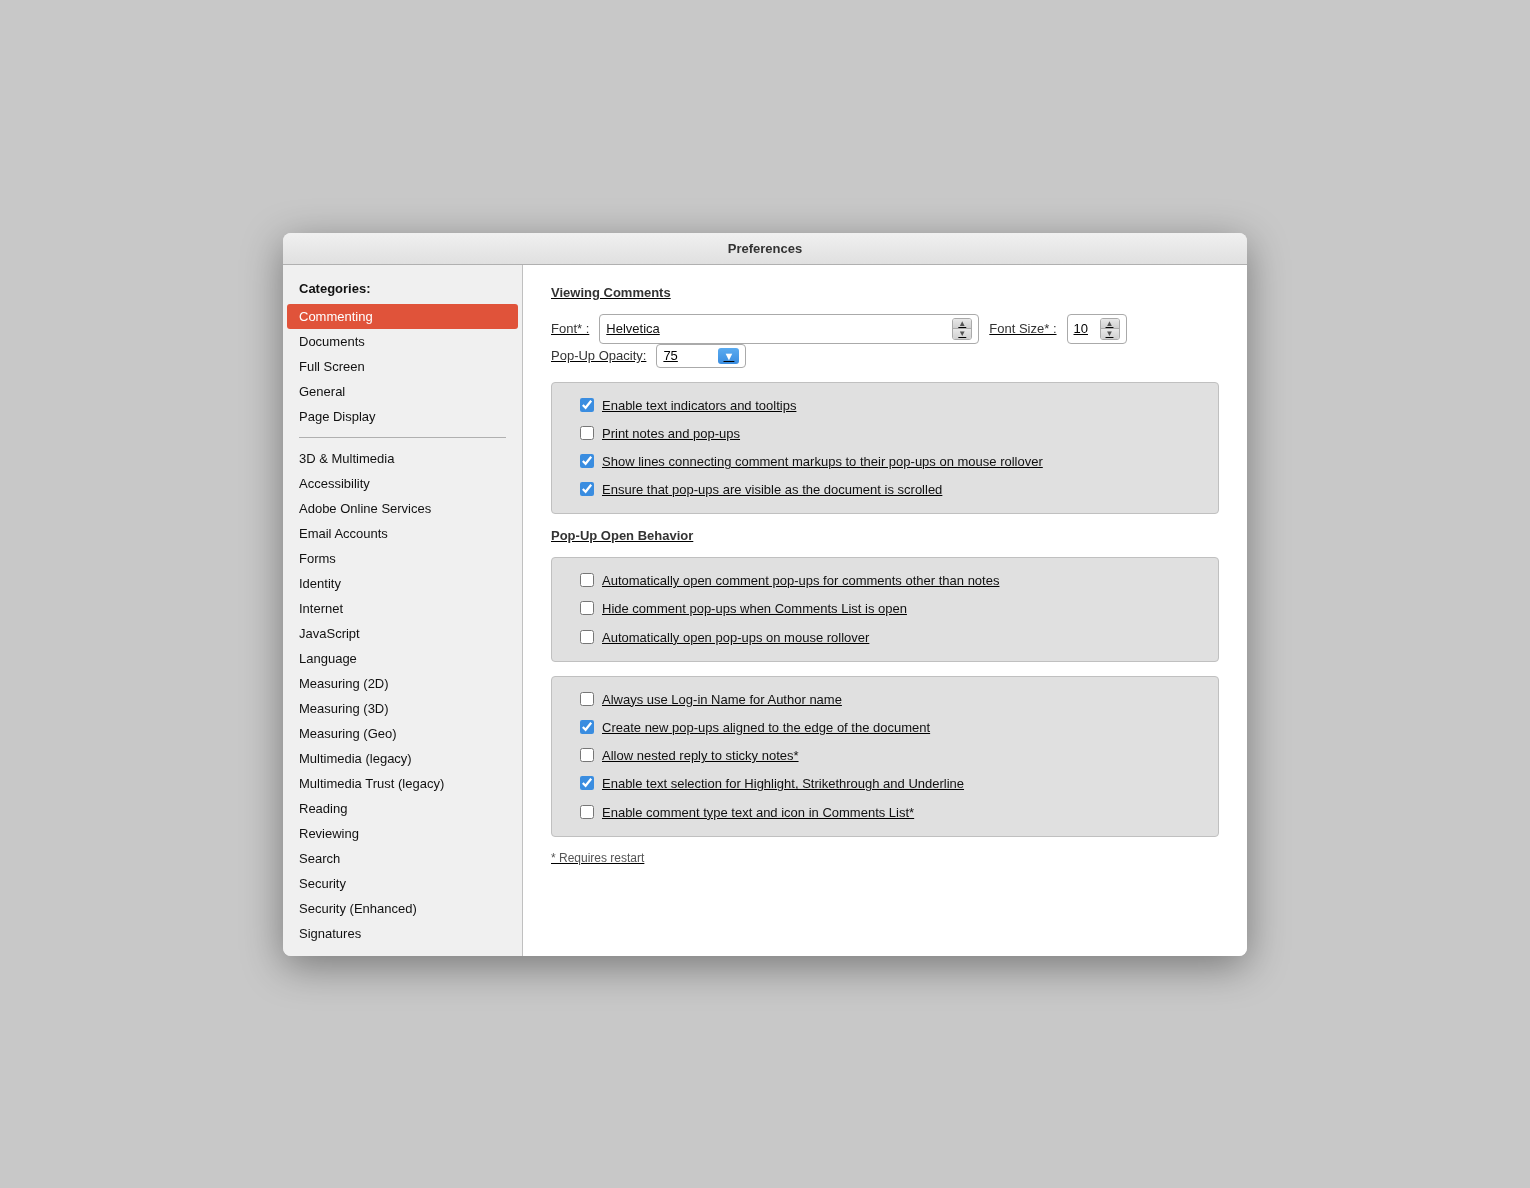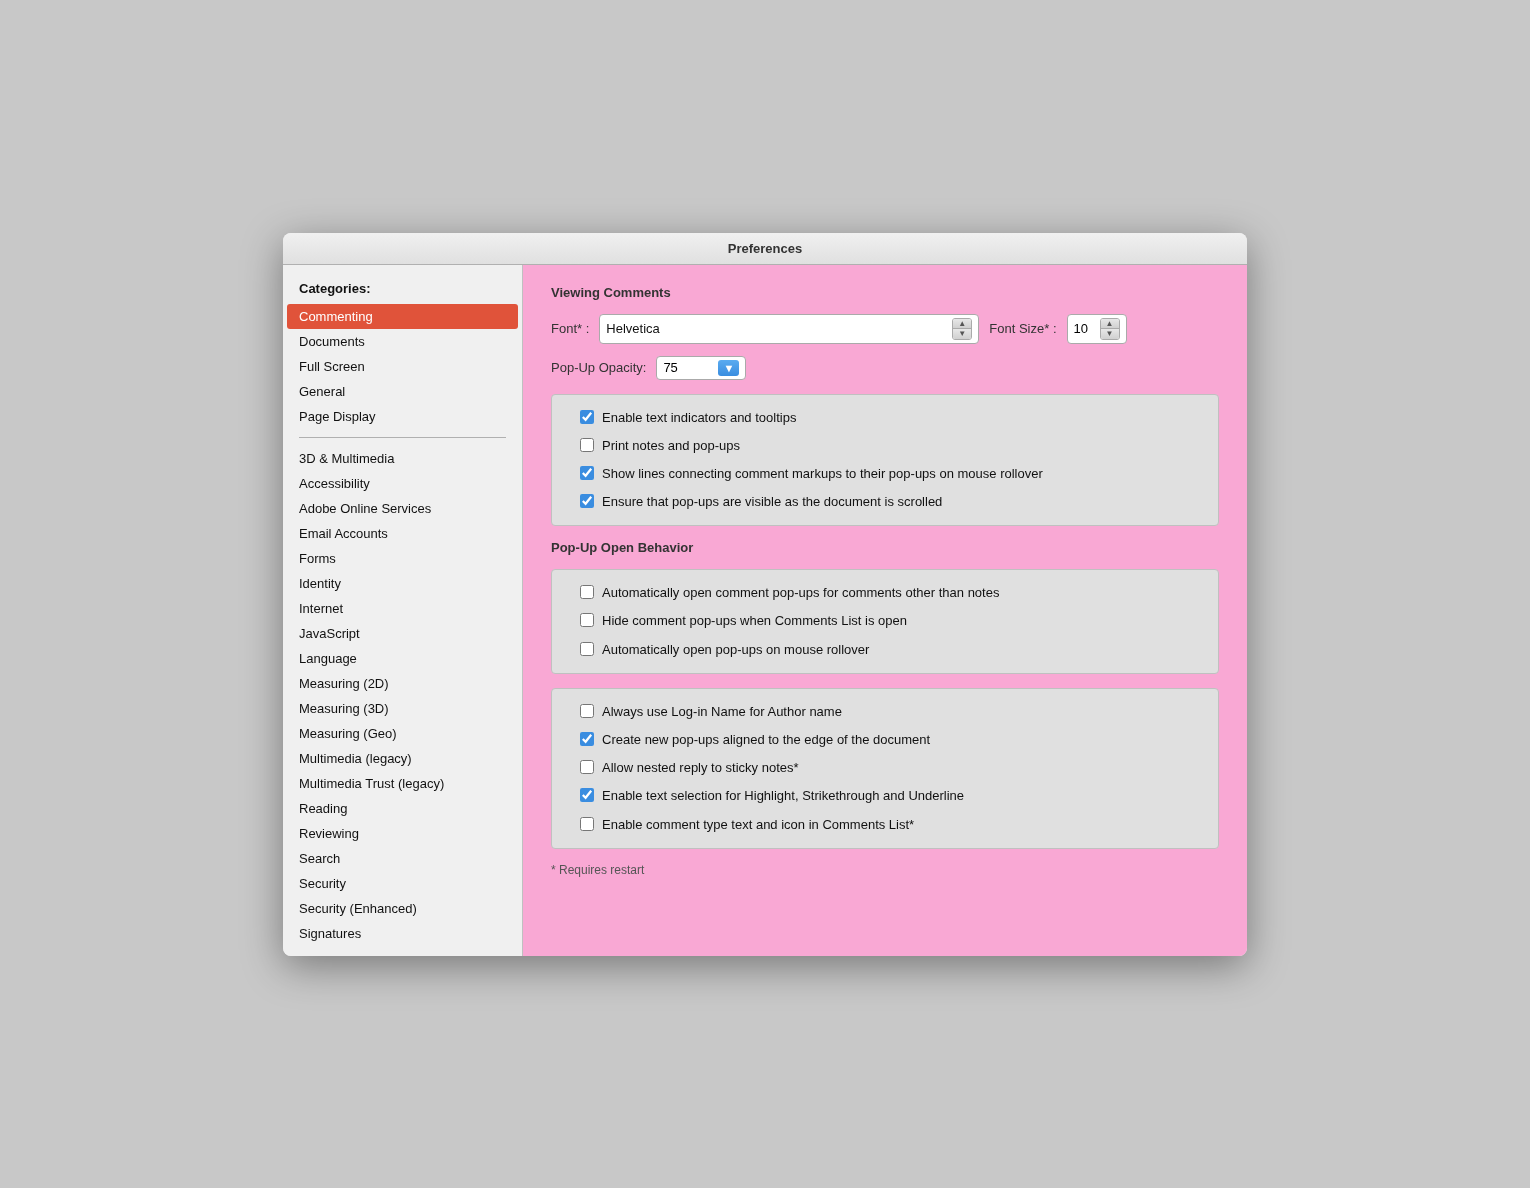--- a/index.html
+++ b/index.html
@@ -62,39 +62,39 @@
     }
     .sidebar-divider {
       border: none;
       border-top: 1px solid #b0b0b0;
       margin: 8px 16px;
     }
     
     .panel {
       flex: 1;
       padding: 20px 28px;
-      background: #f9a8d4;
+      background: #ffffff;
+      text-decoration: underline;
     }
     .section-title {
       font-size: 13px;
       font-weight: 600;
       color: #333;
       margin-bottom: 14px;
     }
     .section-box {
       background: #e0e0e0;
       border: 1px solid #c0c0c0;
       border-radius: 4px;
       padding: 14px 16px;
       margin-bottom: 14px;
     }
     .form-row {
       display: flex;
       align-items: center;
-      margin-bottom: 12px;
       gap: 10px;
     }
     .form-row:last-child {
       margin-bottom: 0;
     }
     .form-label {
       font-size: 13px;
       color: #333;
       white-space: nowrap;
     }

